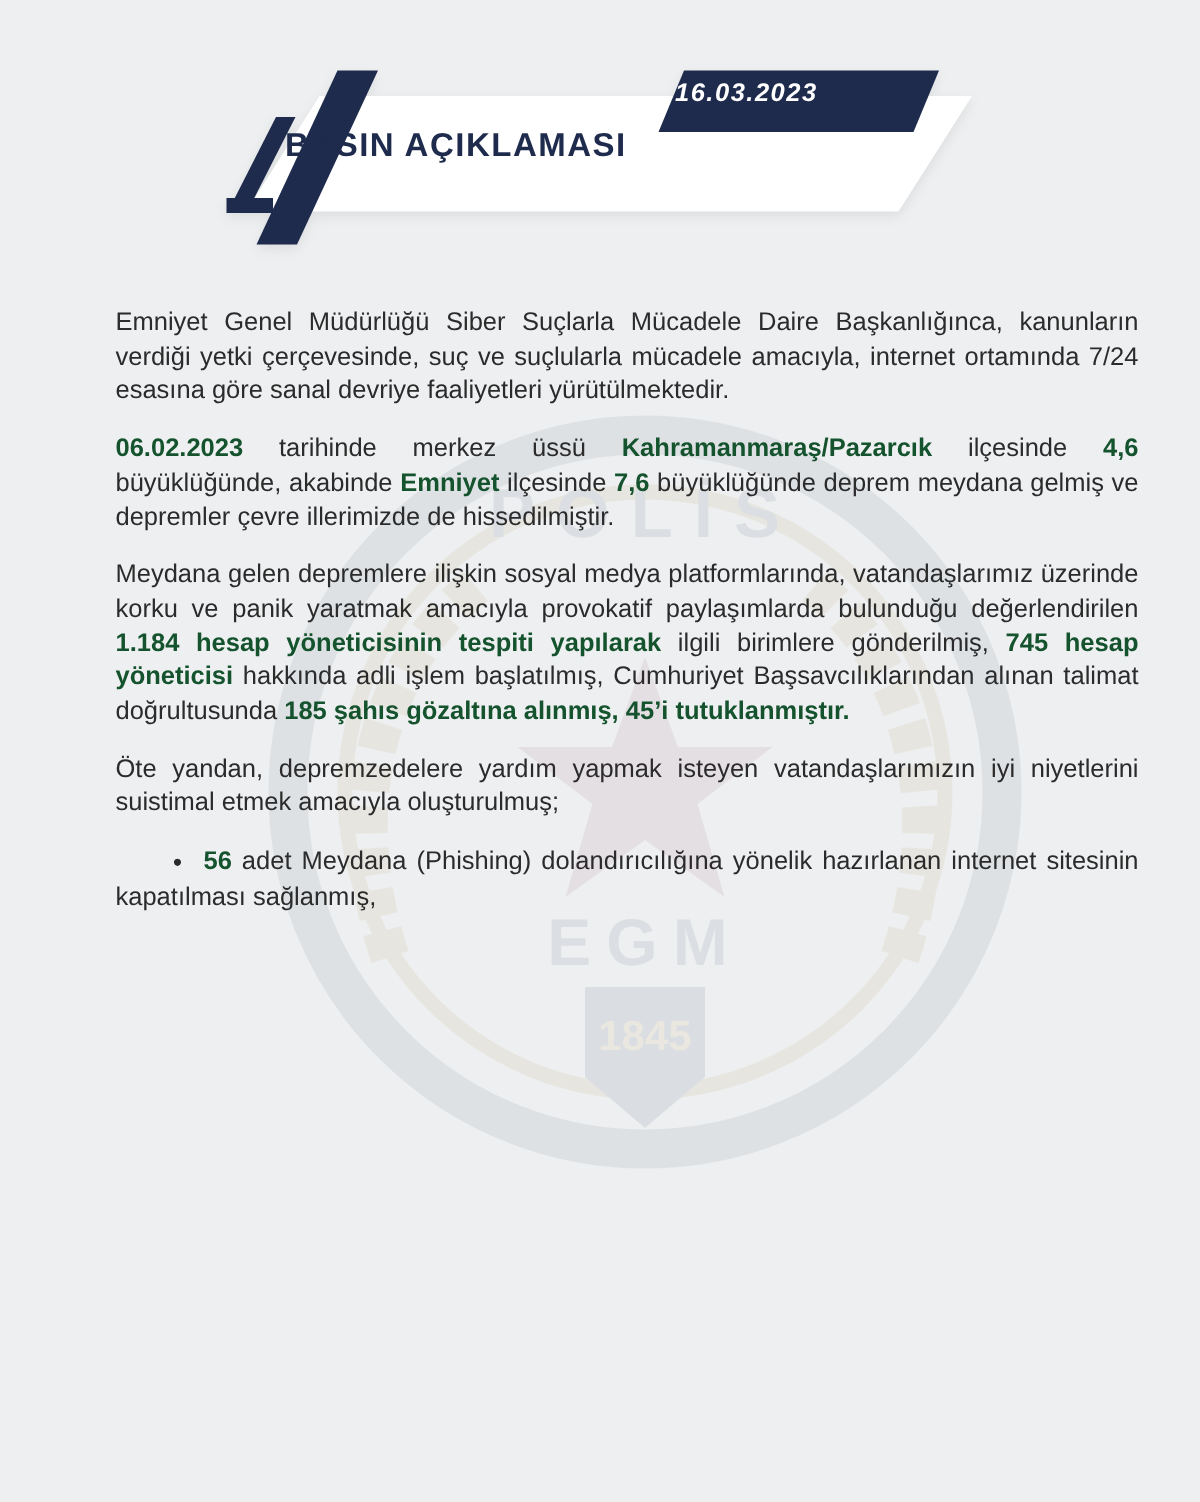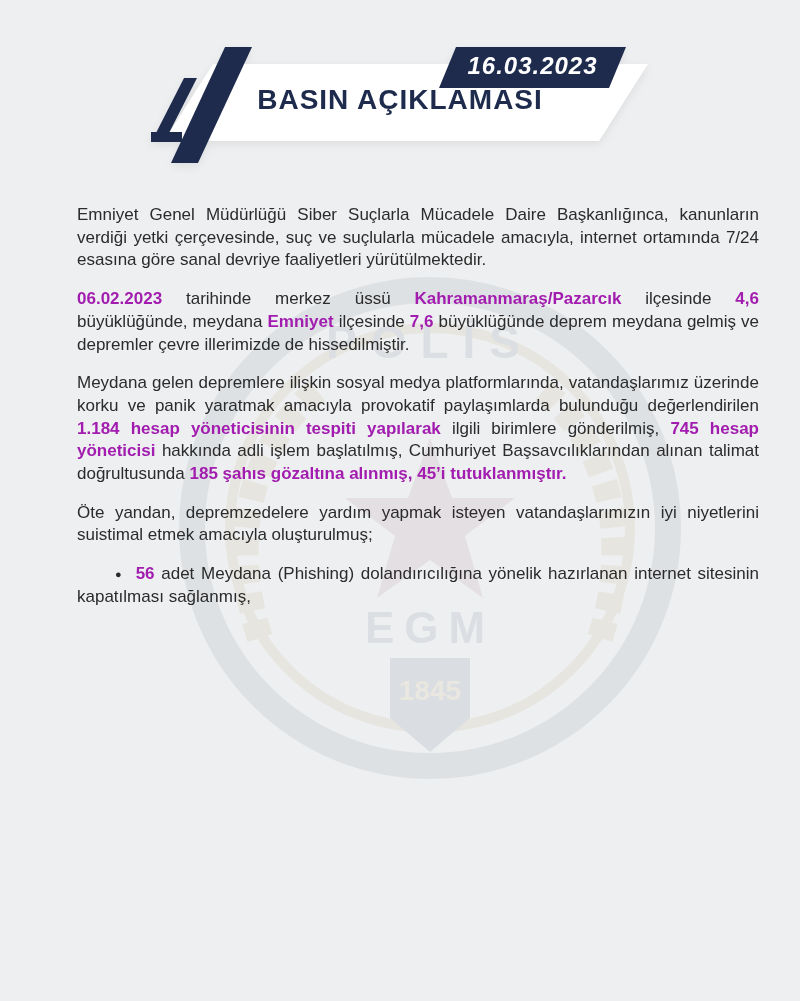--- a/index.html
+++ b/index.html
@@ -5,36 +5,36 @@
   html,body{margin:0;padding:0;}
   .page{
     position:relative;width:800px;height:1001px;overflow:hidden;
     background:#edeff0;
     font-family:"Liberation Sans",sans-serif;
   }
   
   .header{position:absolute;top:0;left:0;width:800px;height:190px;z-index:3;}
   .header svg{position:absolute;top:0;left:0;filter:drop-shadow(0 3px 4px rgba(0,0,0,.07));}
   .header-title{
-    position:absolute;left:190px;top:84px;width:420px;text-align:center;
-    color:#1e2b4d;font-weight:bold;font-size:28px;letter-spacing:1px;
+    position:absolute;left:190px;top:84px;width:420px;
+    color:#1e2b4d;font-weight:bold;font-size:22px;letter-spacing:1px;
   }
   .header-date{
-    position:absolute;left:450px;top:52px;width:165px;text-align:center;
-    color:#ffffff;font-weight:bold;font-style:italic;font-size:24px;letter-spacing:1px;
+    position:absolute;left:450px;top:52px;width:165px;
+    color:#ffffff;font-weight:bold;font-style:italic;font-size:17px;letter-spacing:1px;
   }
   
   .watermark{position:absolute;left:150px;top:248px;z-index:1;opacity:.09;pointer-events:none;}
   
   .content{
     position:absolute;left:62px;top:204px;width:682px;z-index:2;
     color:#2b2b2b;font-size:17px;line-height:22.7px;margin-left:15px;
   }
   .content p{margin:0 0 16px;text-align:justify;}
-  .content b{color:#a21caf;}
+  .content b{color:#14532d;}
   .content .dot{font-size:11px;vertical-align:1px;padding-right:7px;}
   .content p.bullet{text-indent:38px;}
   
   .footer{position:absolute;left:0;top:855px;width:800px;height:120px;z-index:3;}
 </style>
 </head>
 <body>
 
 <div class="page">
 
@@ -57,21 +57,21 @@
     <path d="M450,390 C480,300 465,200 390,140" fill="none" stroke="#b08d3e" stroke-width="26" stroke-dasharray="18 10"></path>
     <text x="280" y="110" text-anchor="middle" font-size="46" letter-spacing="14" font-weight="bold" fill="#35405c">POLİS</text>
     <polygon points="280,190 302,250 365,250 315,288 333,350 280,312 227,350 245,288 195,250 258,250" fill="#8f4568"></polygon>
     <text x="280" y="395" text-anchor="middle" font-size="44" letter-spacing="10" font-weight="bold" fill="#35405c">EGM</text>
     <path d="M240,410 h80 v60 l-40,34 -40,-34 z" fill="#2a3a5e"></path>
     <text x="280" y="452" text-anchor="middle" font-size="28" font-weight="bold" fill="#c9a23f">1845</text>
   </svg>
 
   <div class="content">
       <p class="para"><span>Emniyet Genel Müdürlüğü Siber Suçlarla Mücadele Daire Başkanlığınca, kanunların verdiği yetki çerçevesinde, suç ve suçlularla mücadele amacıyla, internet ortamında 7/24 esasına göre sanal devriye faaliyetleri yürütülmektedir.</span></p>
-      <p class="para"><b>06.02.2023</b><span> tarihinde merkez üssü </span><b>Kahramanmaraş/Pazarcık</b><span> ilçesinde </span><b>4,6</b><span> büyüklüğünde, meydana </span><b>Emniyet</b><span> ilçesinde </span><b>7,6</b><span> büyüklüğünde deprem meydana gelmiş ve depremler çevre illerimizde de hissedilmiştir.</span></p>
+      <p class="para"><b>06.02.2023</b><span> tarihinde merkez üssü </span><b>Kahramanmaraş/Pazarcık</b><span> ilçesinde </span><b>4,6</b><span> büyüklüğünde, akabinde </span><b>Emniyet</b><span> ilçesinde </span><b>7,6</b><span> büyüklüğünde deprem meydana gelmiş ve depremler çevre illerimizde de hissedilmiştir.</span></p>
       <p class="para"><span>Meydana gelen depremlere ilişkin sosyal medya platformlarında, vatandaşlarımız üzerinde korku ve panik yaratmak amacıyla provokatif paylaşımlarda bulunduğu değerlendirilen </span><b>1.184 hesap yöneticisinin tespiti yapılarak</b><span> ilgili birimlere gönderilmiş, </span><b>745 hesap yöneticisi</b><span> hakkında adli işlem başlatılmış, Cumhuriyet Başsavcılıklarından alınan talimat doğrultusunda </span><b>185 şahıs gözaltına alınmış, 45’i tutuklanmıştır.</b></p>
       <p class="para"><span>Öte yandan, depremzedelere yardım yapmak isteyen vatandaşlarımızın iyi niyetlerini suistimal etmek amacıyla oluşturulmuş;</span></p>
       <p class="para bullet"><span class="dot">● </span><b>56</b><span> adet Meydana (Phishing) dolandırıcılığına yönelik hazırlanan internet sitesinin kapatılması sağlanmış,</span></p>
     </div>
 
   <div class="footer">
     
     
   </div>
 

